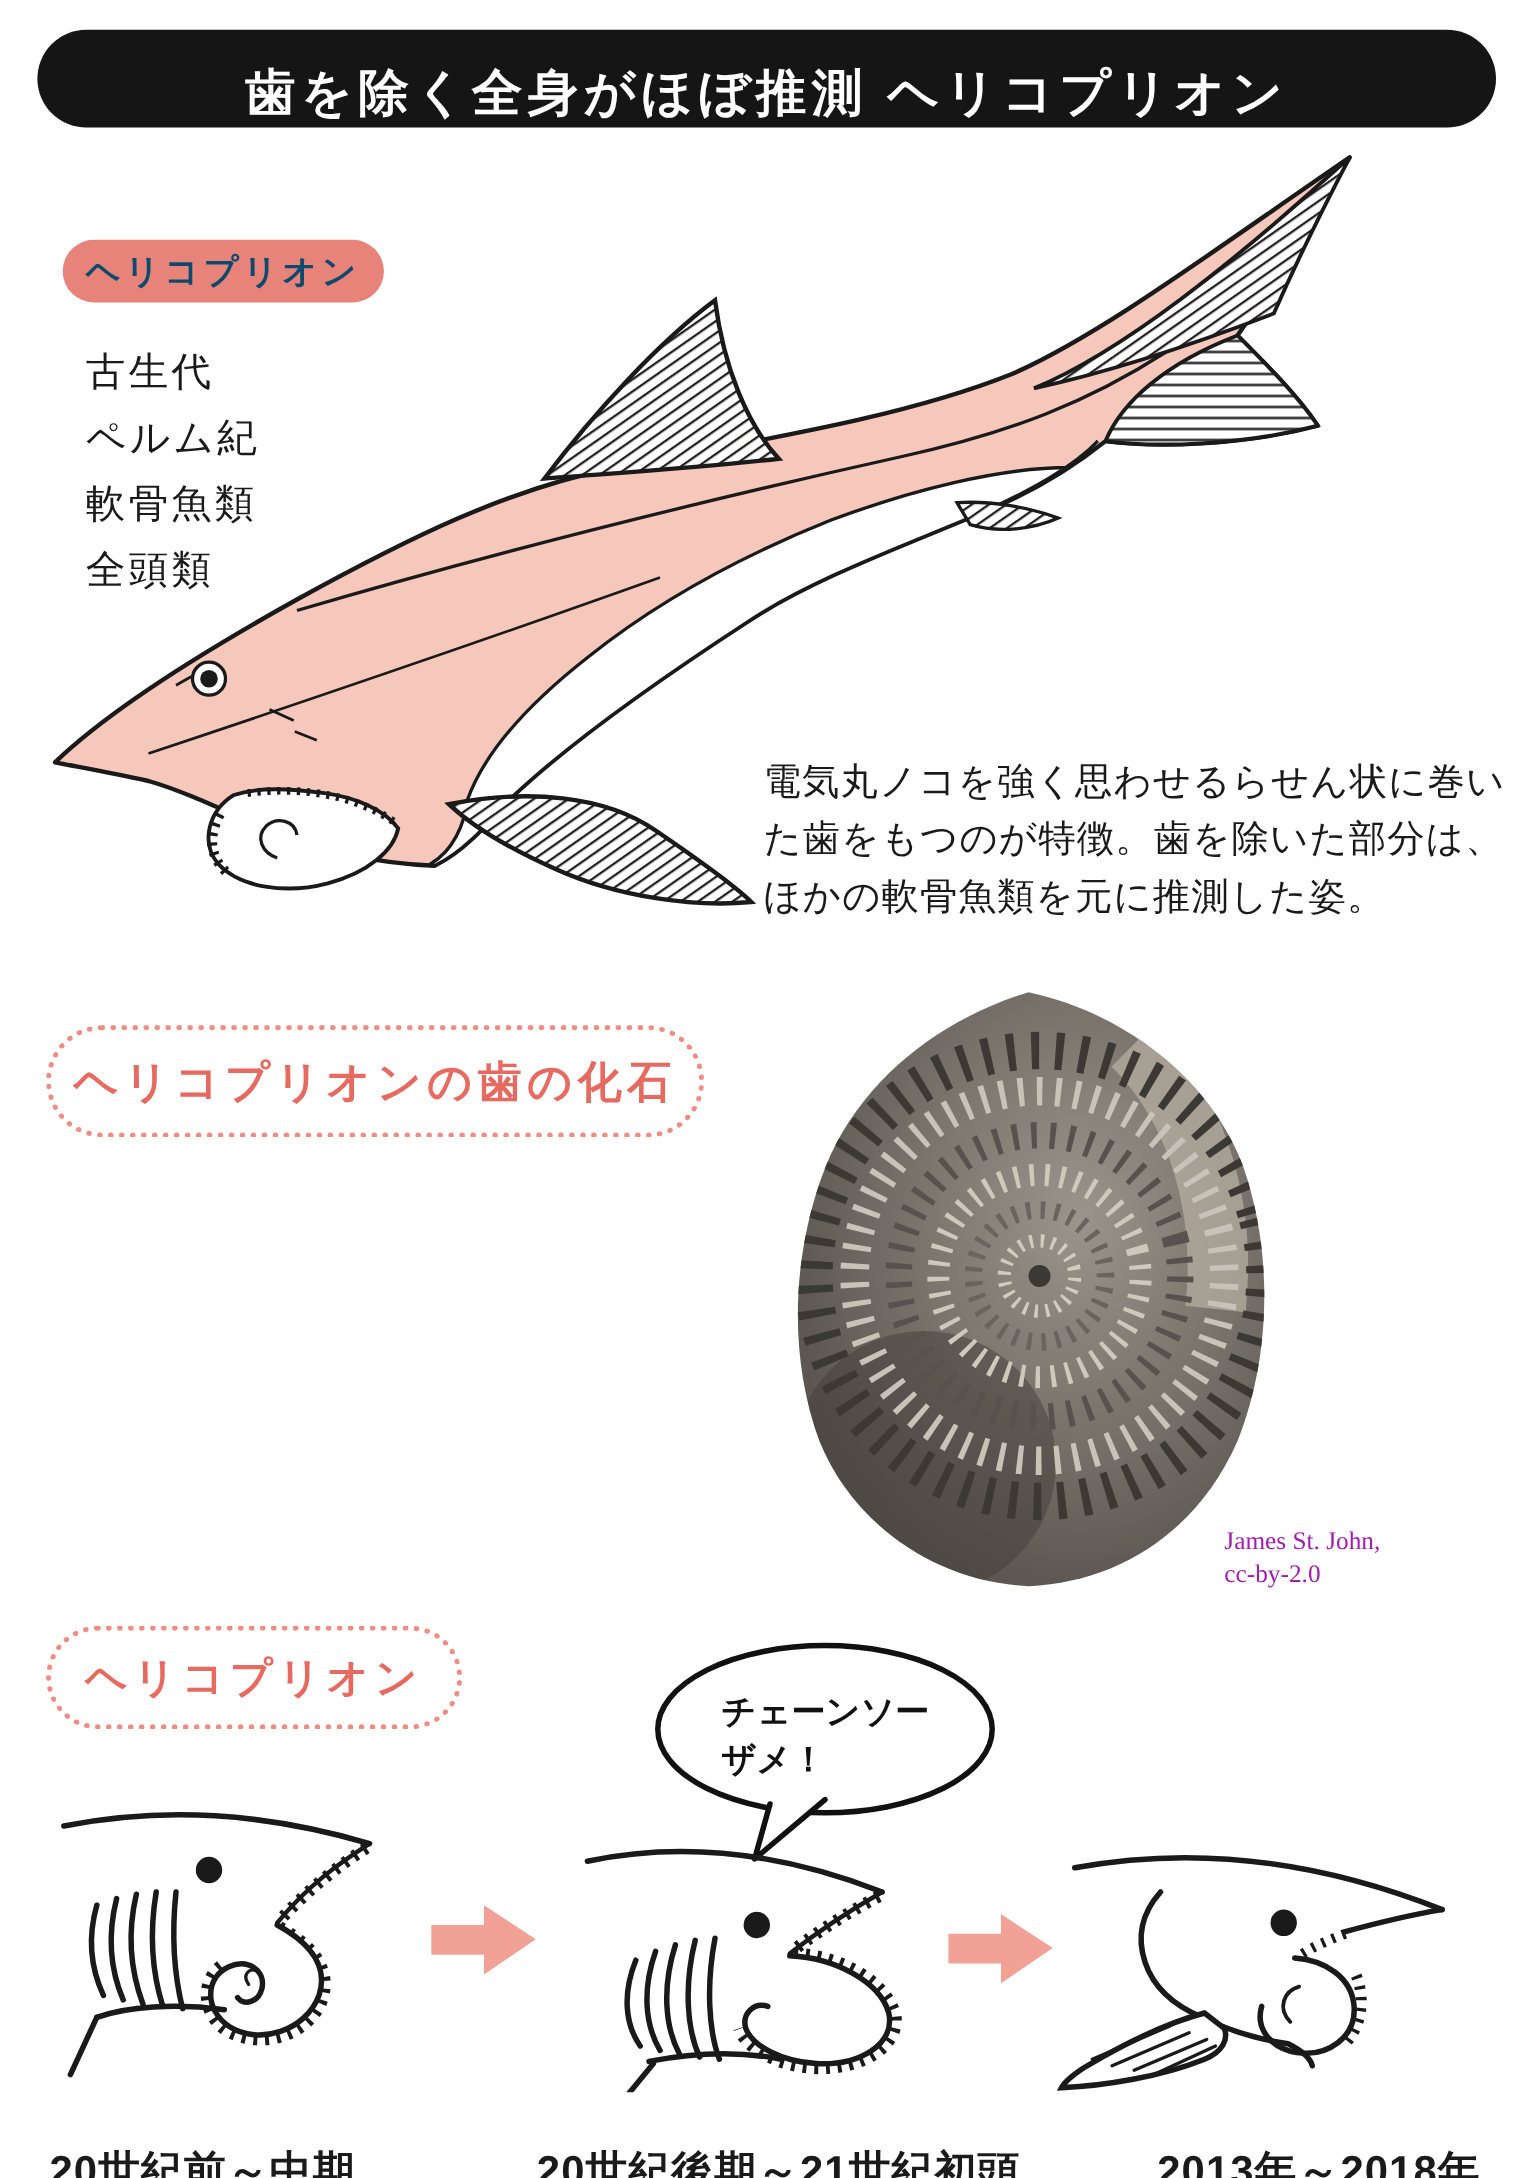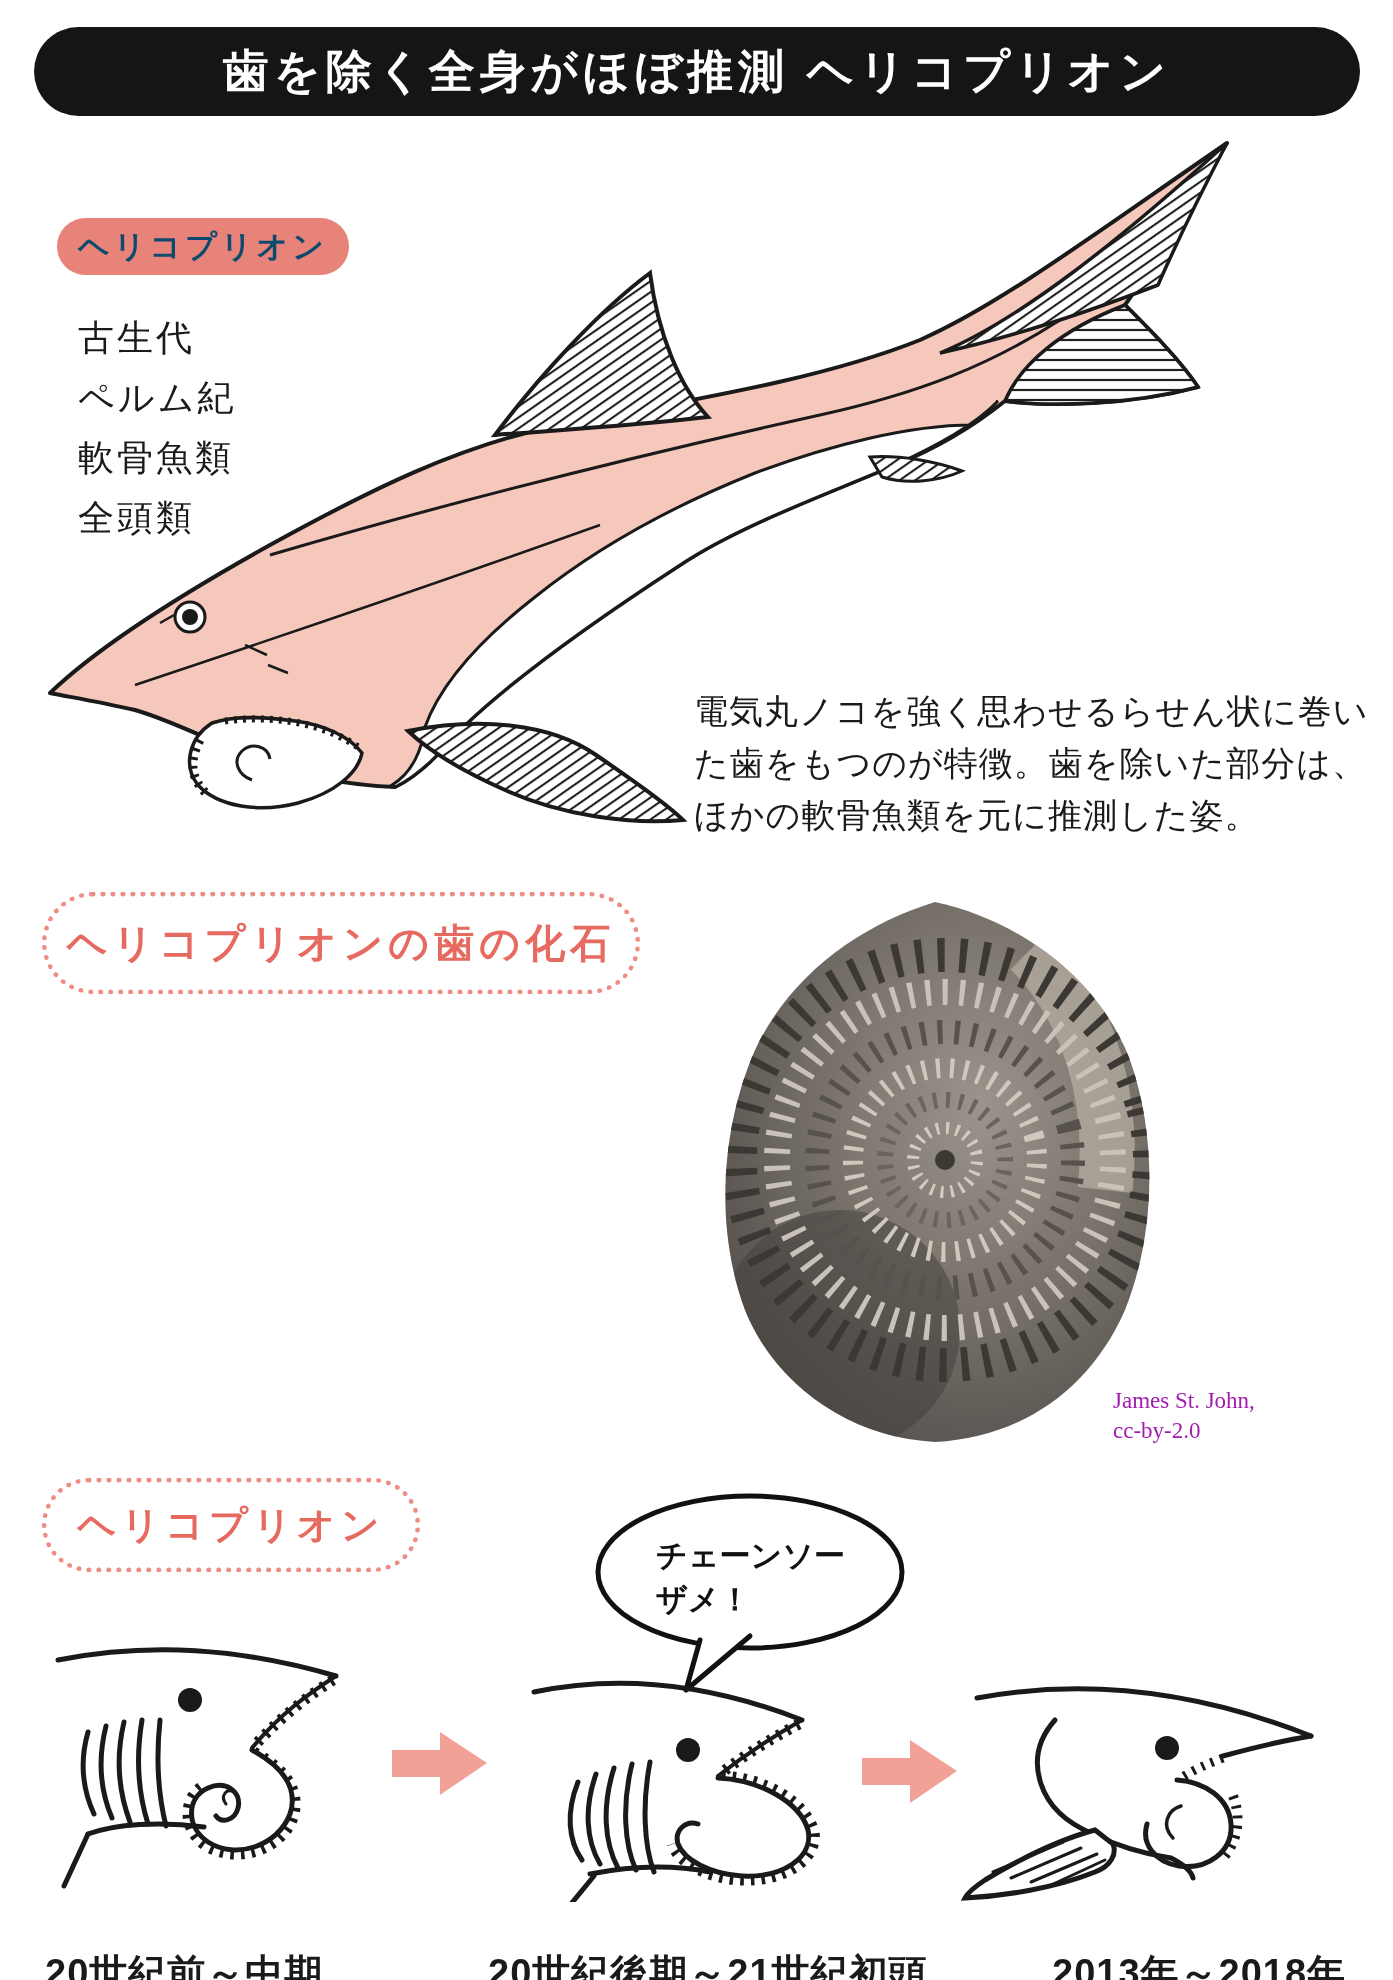--- a/index.html
+++ b/index.html
@@ -1,32 +1,32 @@
 <!DOCTYPE html>
 <html><head>
 <meta charset="utf-8">
 <style>
   html,body{margin:0;padding:0;background:#ffffff;}
   .page{position:relative;width:1393px;height:1980px;background:#ffffff;overflow:hidden;
         font-family:"Liberation Sans","DejaVu Sans",sans-serif;color:#1a1a1a;}
   .banner{position:absolute;left:34px;top:27px;width:1326px;height:89px;background:#151515;
-          border-radius:46px;display:flex;align-items:center;justify-content:center;}
+          border-radius:46px;display:flex;align-items:flex-end;justify-content:center;}
   .banner span{color:#ffffff;font-size:46px;font-weight:700;letter-spacing:5px;white-space:nowrap;}
   .shark-svg{position:absolute;left:40px;top:125px;width:1300px;height:710px;}
   .pill{position:absolute;left:57px;top:218px;width:292px;height:57px;background:#e8837a;border-radius:30px;
         display:flex;align-items:center;justify-content:center;}
   .pill span{color:#0c4a6e;font-size:31px;font-weight:700;letter-spacing:4px;}
   .facts{position:absolute;left:62px;top:292px;list-style:none;margin:16px;padding:0;}
   .facts li{font-size:36px;line-height:60px;letter-spacing:3px;font-weight:500;}
   .desc{position:absolute;left:694px;top:685px;width:684px;margin:0;font-size:34px;line-height:52px;
         letter-spacing:1px;font-weight:500;}
   .dotted-label{position:absolute;box-sizing:border-box;border:5px dotted #ee8d84;
                 display:flex;align-items:center;justify-content:center;background:#ffffff;}
   .dotted-label span{color:#e76a60;font-weight:700;}
-  .fossil-label{left:42px;top:892px;width:598px;height:102px;border-radius:54px;}
+  .fossil-label{left:42px;top:932px;width:598px;height:102px;border-radius:54px;}
   .fossil-label span{font-size:40px;letter-spacing:5px;}
   .jaw-label{left:42px;top:1478px;width:378px;height:94px;border-radius:48px;}
   .jaw-label span{font-size:38px;letter-spacing:5px;}
   .fossil-svg{position:absolute;left:700px;top:890px;width:470px;height:560px;}
   .credit{position:absolute;left:1113px;top:1386px;font-family:"Liberation Serif","DejaVu Serif",serif;
           font-size:23px;line-height:30px;color:#a21caf;}
   .bubble-svg{position:absolute;left:588px;top:1490px;width:330px;height:205px;}
   .head1-svg{position:absolute;left:40px;top:1628px;width:330px;height:280px;}
   .head2-svg{position:absolute;left:520px;top:1662px;width:320px;height:240px;}
   .head3-svg{position:absolute;left:945px;top:1658px;width:400px;height:250px;}

